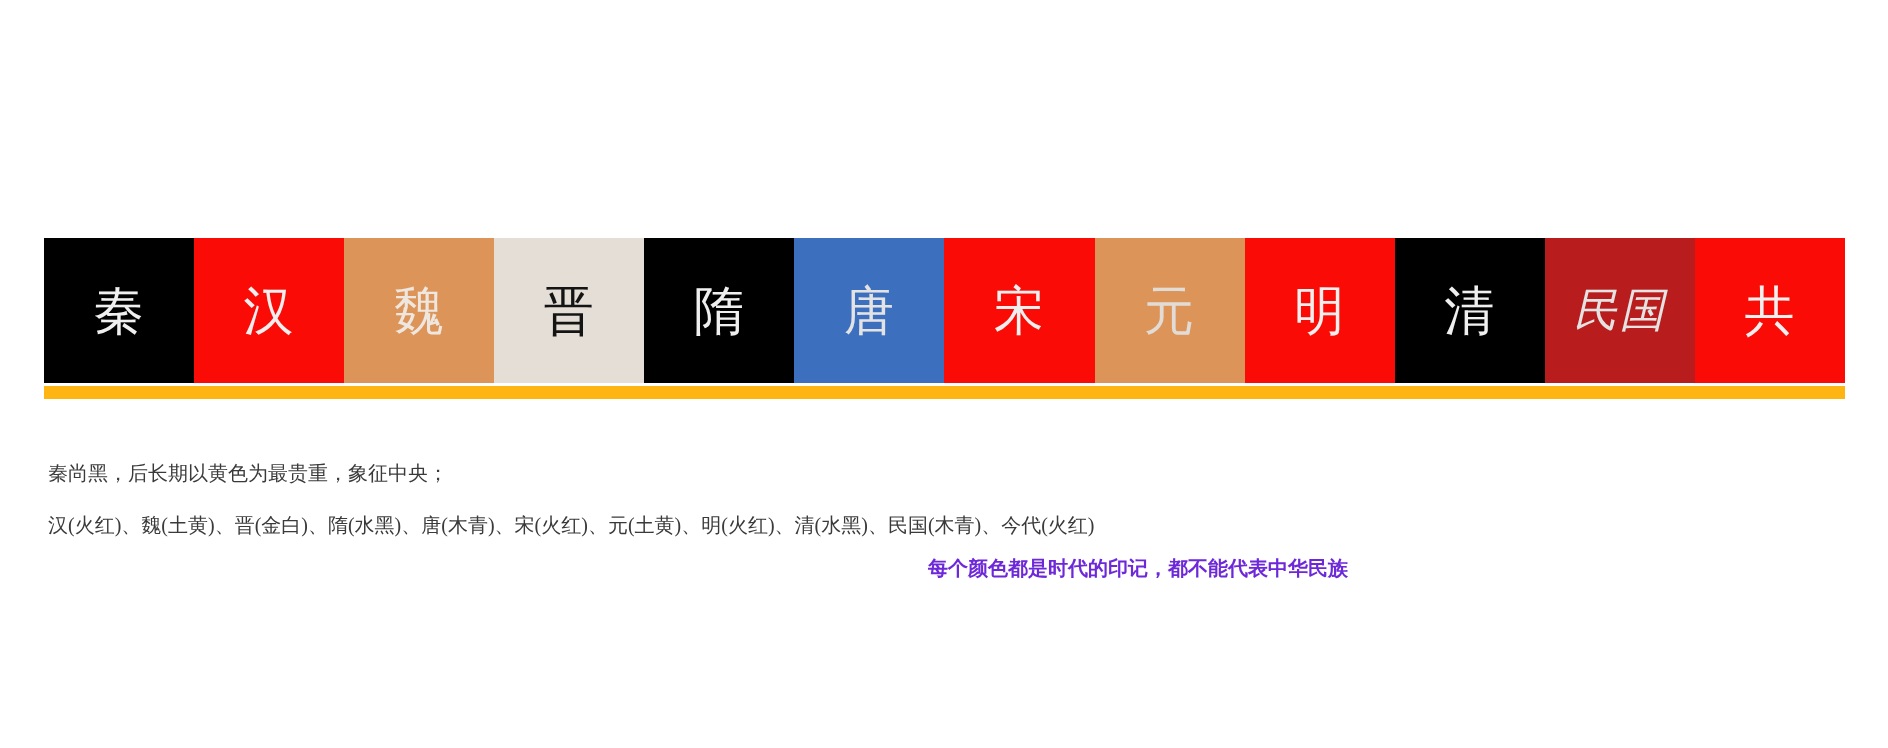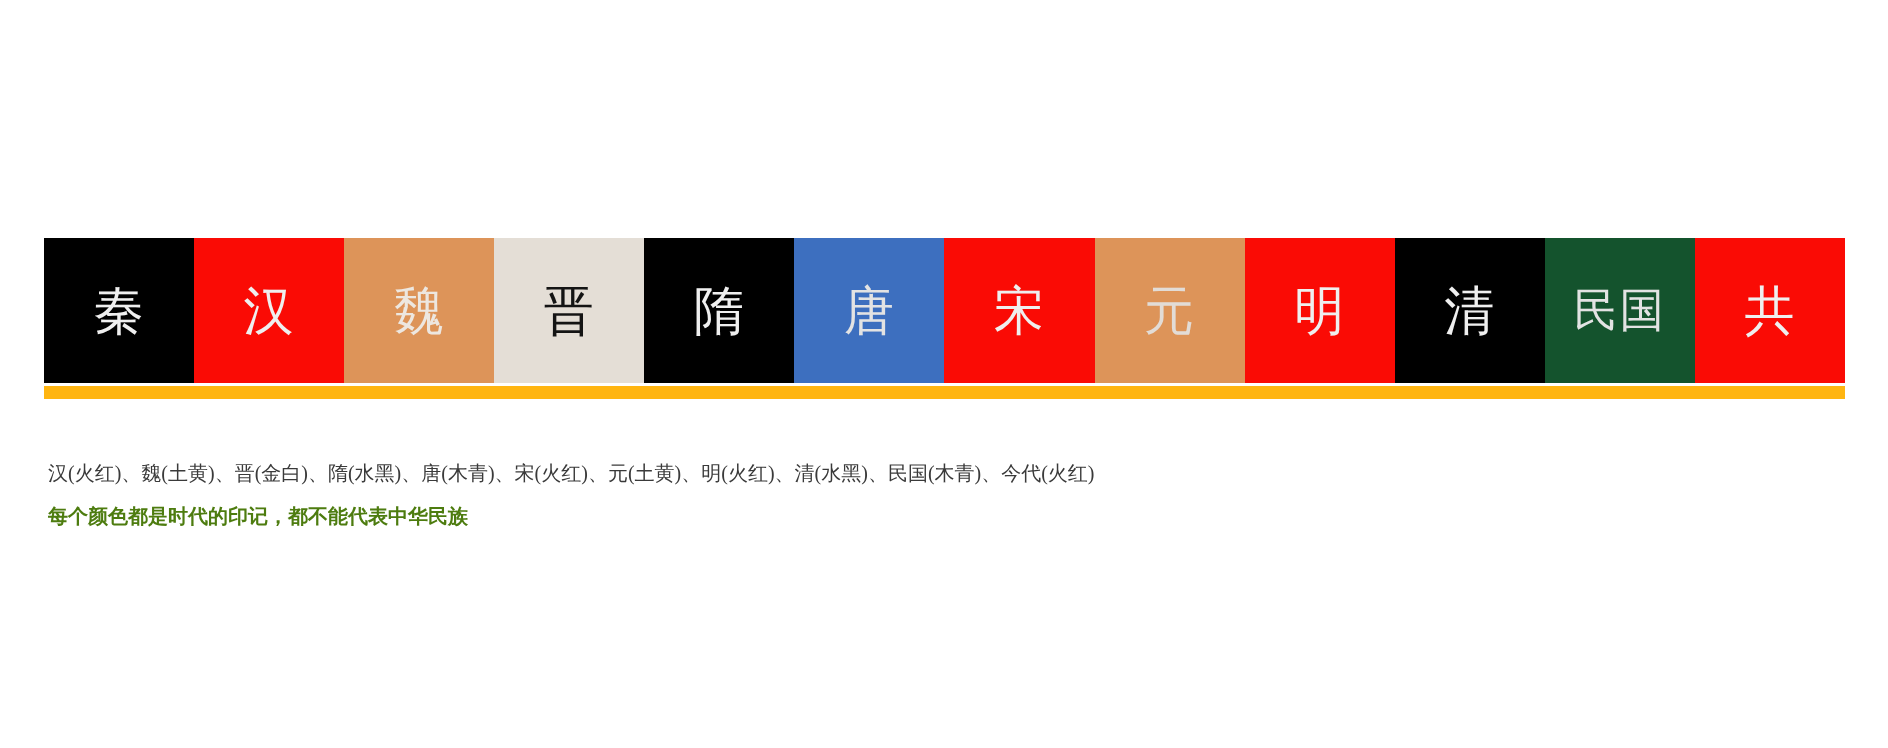--- a/index.html
+++ b/index.html
@@ -69,21 +69,22 @@
     font-family: "Liberation Serif", "DejaVu Serif", serif;
     font-size: 20px;
     color: #3a3a3a;
     line-height: 1.35;
     white-space: nowrap;
   }
   .caption-line.l1 { margin-bottom: 25px; }
   .caption-line.l2 { margin-bottom: 16px; }
   .caption-line.l3 {
     font-weight: bold;
-    color: #4d7c0f;
+    color: #6d28d9;
+    text-align: right;
   }
 </style>
 </head>
 <body>
 
 <div id="dynasty-strip">
     <div class="dyn-block" style="background: rgb(0, 0, 0);">
       <span class="dyn-label" style="color: rgb(239, 239, 239);">秦</span>
     </div>
     <div class="dyn-block" style="background: rgb(250, 11, 5);">
@@ -106,26 +107,27 @@
     </div>
     <div class="dyn-block" style="background: rgb(221, 148, 89);">
       <span class="dyn-label" style="color: rgb(226, 220, 214);">元</span>
     </div>
     <div class="dyn-block" style="background: rgb(250, 11, 5);">
       <span class="dyn-label" style="color: rgb(239, 239, 239);">明</span>
     </div>
     <div class="dyn-block" style="background: rgb(0, 0, 0);">
       <span class="dyn-label" style="color: rgb(239, 239, 239);">清</span>
     </div>
-    <div class="dyn-block" style="background: #14532d;">
+    <div class="dyn-block" style="background: #b91c1c; font-style: italic;">
       <span class="dyn-label two-char" style="color: rgb(227, 227, 227);">民国</span>
     </div>
     <div class="dyn-block" style="background: rgb(250, 11, 5);">
       <span class="dyn-label" style="color: rgb(239, 239, 239);">共</span>
     </div>
   </div>
 
 <div id="gold-bar" style="background: rgb(255, 181, 17);"></div>
 
 <div id="caption-block">
+  <div class="caption-line l1">秦尚黑，后长期以黄色为最贵重，象征中央；</div>
   <div class="caption-line l2">汉(火红)、魏(土黄)、晋(金白)、隋(水黑)、唐(木青)、宋(火红)、元(土黄)、明(火红)、清(水黑)、民国(木青)、今代(火红)</div>
   <div class="caption-line l3">每个颜色都是时代的印记，都不能代表中华民族</div>
 </div>
 
 </body></html>

